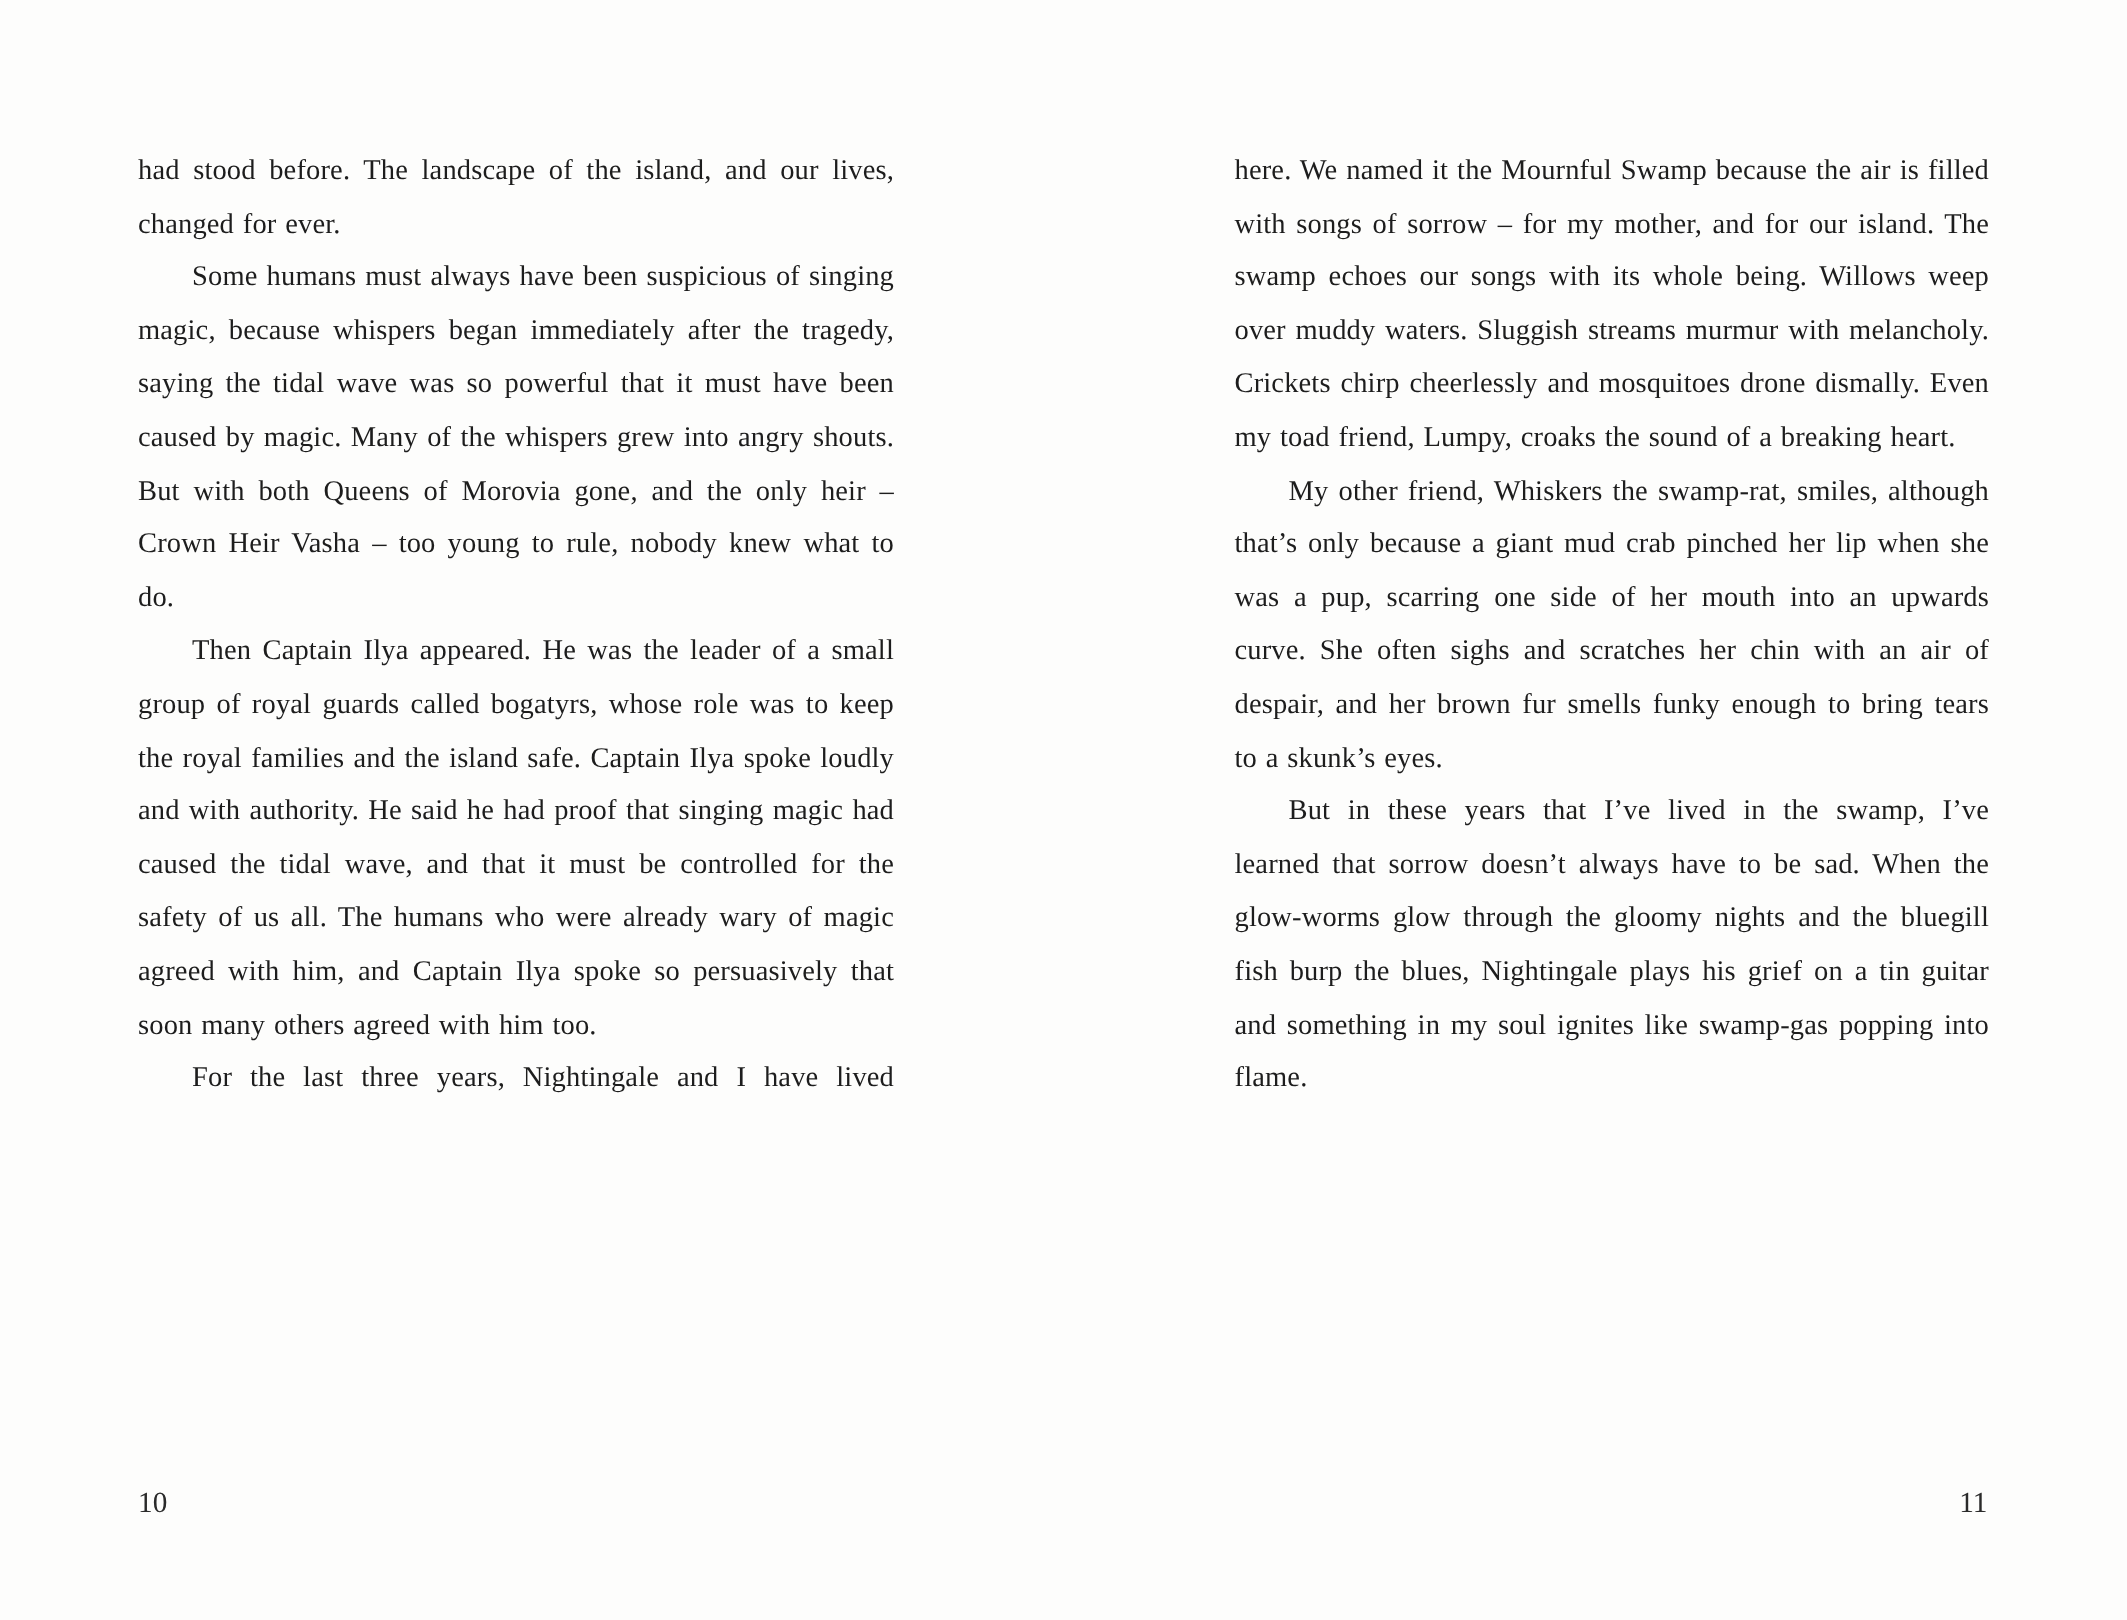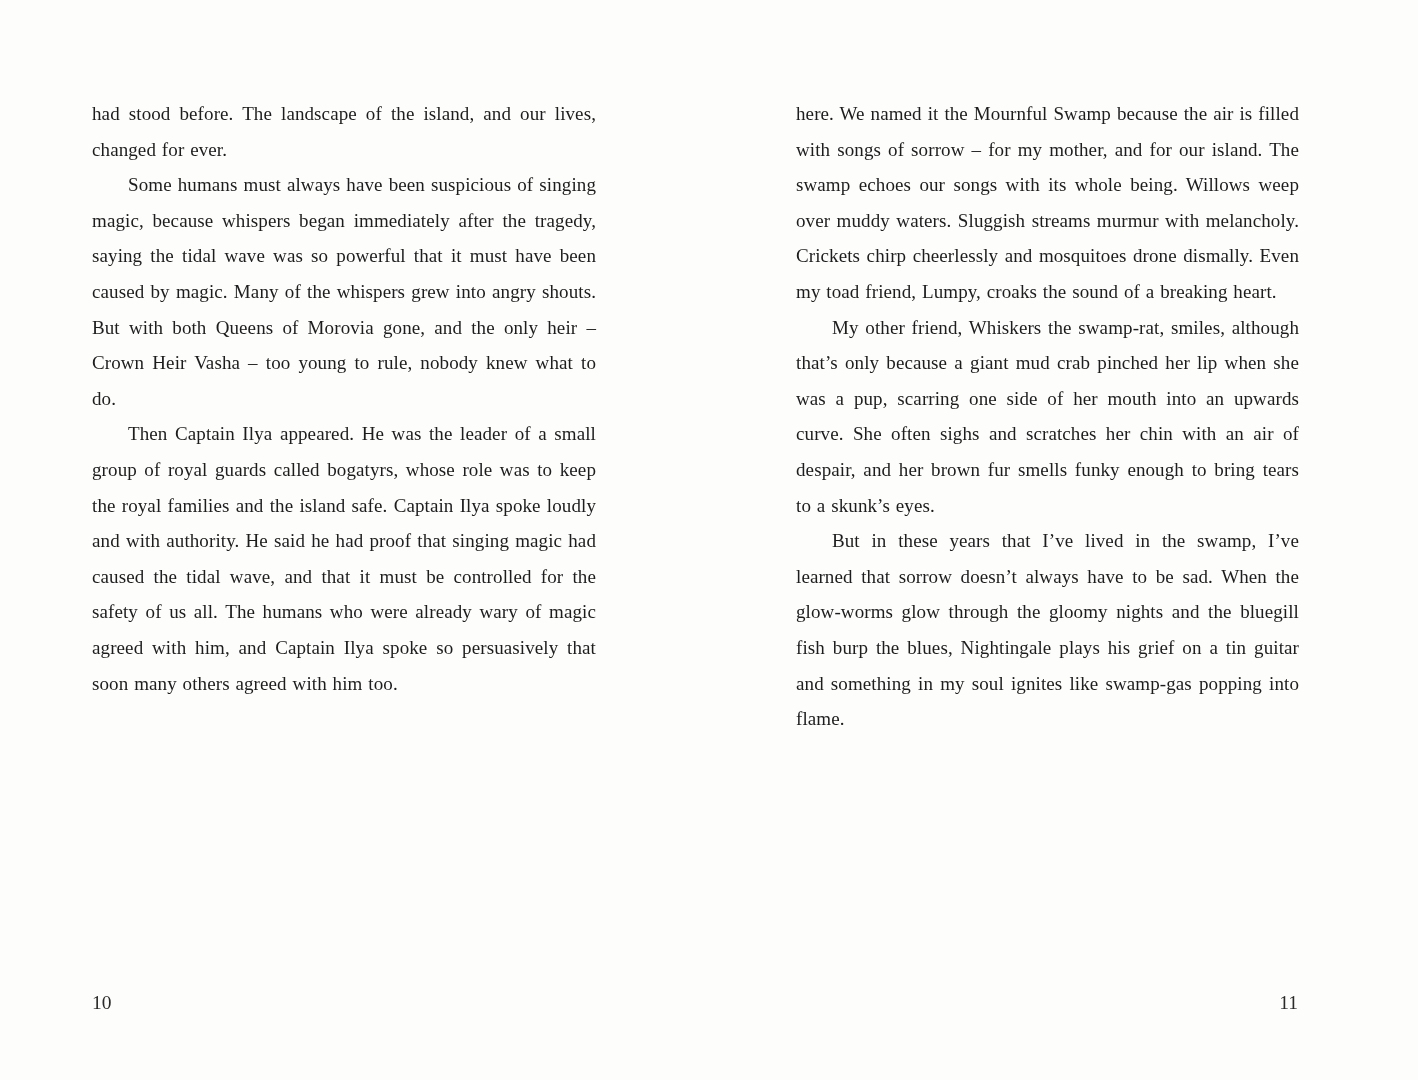--- a/index.html
+++ b/index.html
@@ -16,21 +16,21 @@
     font-family: "Liberation Serif", "DejaVu Serif", serif;
     color: #1d1d1d;
   }
   .page {
     position: absolute;
     top: 0;
     width: 709px;
     height: 1080px;
   }
   .page.left  { left: 0; }
-  .page.right { left: 682px; text-decoration: underline; }
+  .page.right { left: 709px; text-decoration: underline; }
 
   .text-column {
     position: absolute;
     top: 96px;
     font-size: 19px;
     line-height: 35.6px;
     text-align: justify;
     letter-spacing: 0.1px;
     word-spacing: 1px;
     hyphens: none;
@@ -63,20 +63,21 @@
 </head>
 <body>
 
 <div class="spread">
 
   <div class="page left">
     <div class="text-column">
       <p>had stood before. The landscape of the island, and our lives, changed for ever.</p>
       <p class="indent">Some humans must always have been suspicious of singing magic, because whispers began immediately after the tragedy, saying the tidal wave was so powerful that it must have been caused by magic. Many of the whispers grew into angry shouts. But with both Queens of Morovia gone, and the only heir – Crown Heir Vasha – too young to rule, nobody knew what to do.</p>
       <p class="indent">Then Captain Ilya appeared. He was the leader of a small group of royal guards called bogatyrs, whose role was to keep the royal families and the island safe. Captain Ilya spoke loudly and with authority. He said he had proof that singing magic had caused the tidal wave, and that it must be controlled for the safety of us all. The humans who were already wary of magic agreed with him, and Captain Ilya spoke so persuasively that soon many others agreed with him too.</p>
+      <p class="indent cont">For the last three years, Nightingale and I have lived</p>
     </div>
     <div class="page-number">10</div>
   </div>
 
   <div class="page right">
     <div class="text-column">
       <p>here. We named it the Mournful Swamp because the air is filled with songs of sorrow – for my mother, and for our island. The swamp echoes our songs with its whole being. Willows weep over muddy waters. Sluggish streams murmur with melancholy. Crickets chirp cheerlessly and mosquitoes drone dismally. Even my toad friend, Lumpy, croaks the sound of a breaking heart.</p>
       <p class="indent">My other friend, Whiskers the swamp-rat, smiles, although that’s only because a giant mud crab pinched her lip when she was a pup, scarring one side of her mouth into an upwards curve. She often sighs and scratches her chin with an air of despair, and her brown fur smells funky enough to bring tears to a skunk’s eyes.</p>
       <p class="indent">But in these years that I’ve lived in the swamp, I’ve learned that sorrow doesn’t always have to be sad. When the glow-worms glow through the gloomy nights and the bluegill fish burp the blues, Nightingale plays his grief on a tin guitar and something in my soul ignites like swamp-gas popping into flame.</p>
     </div>

